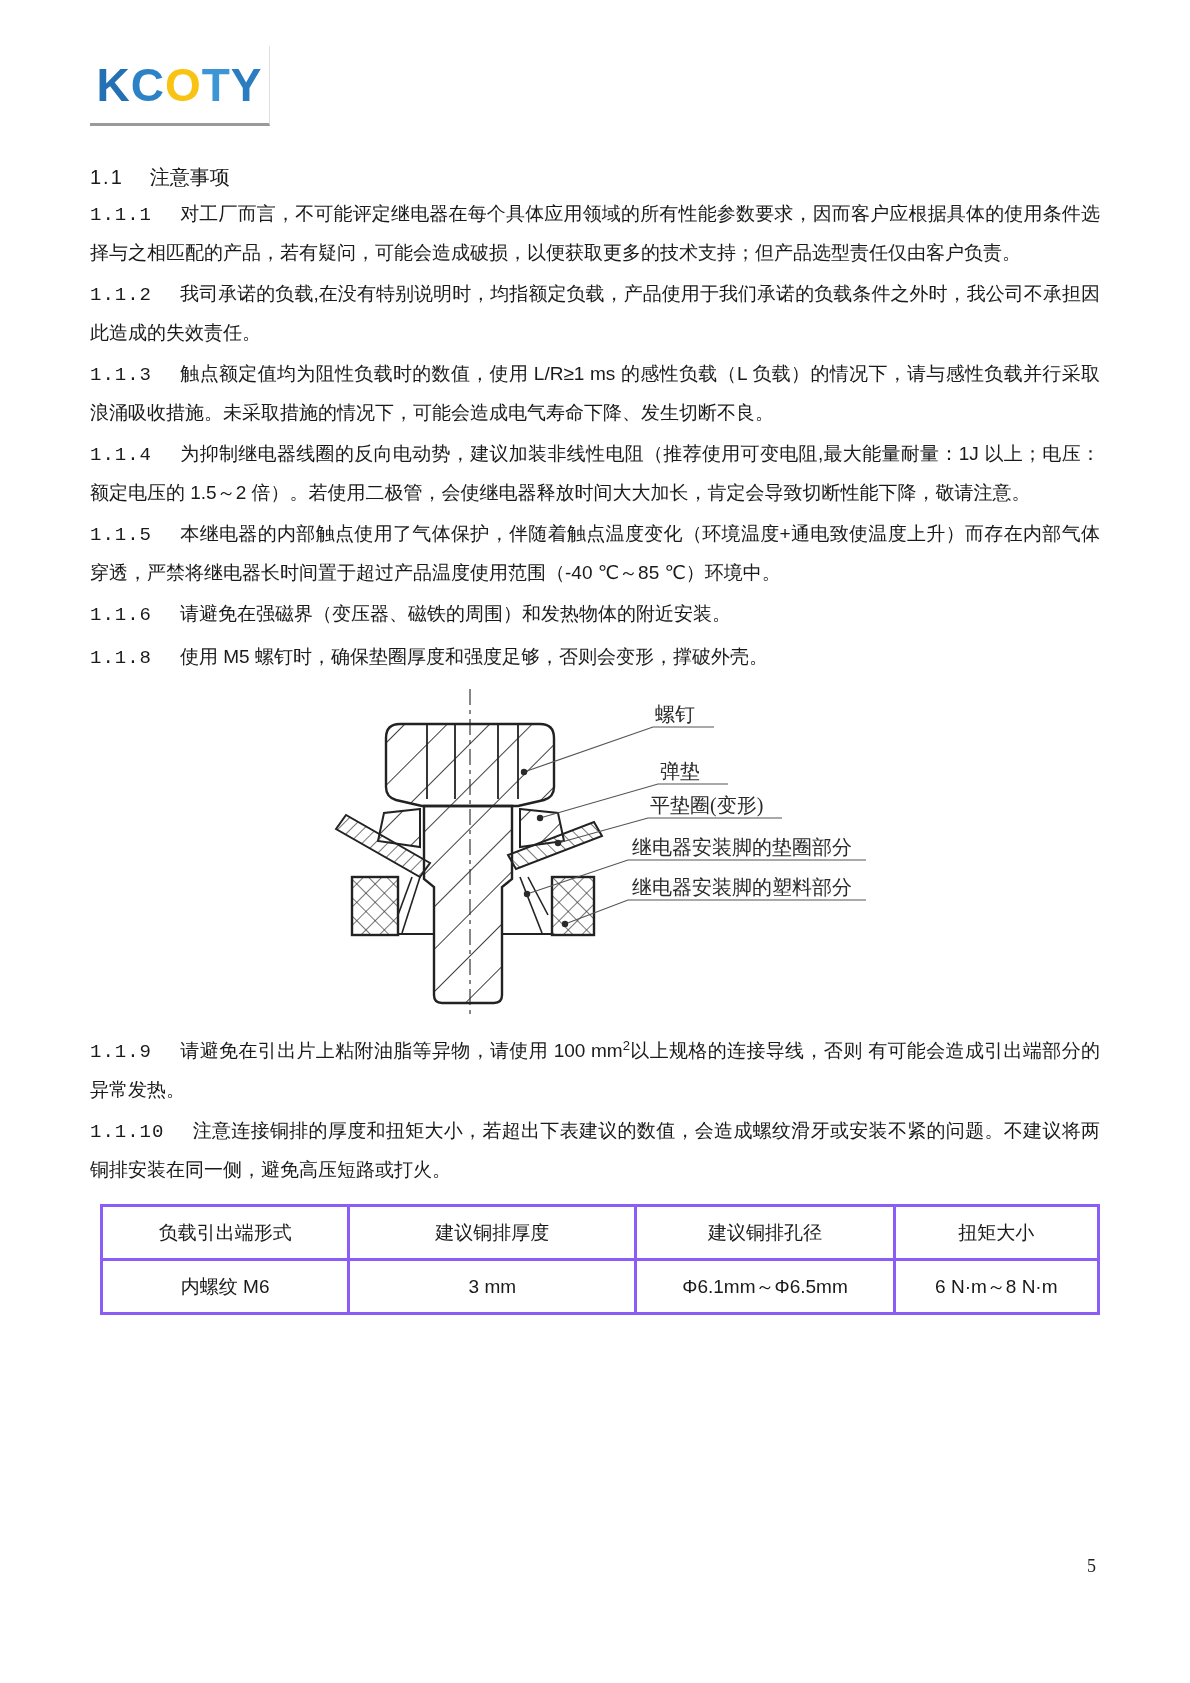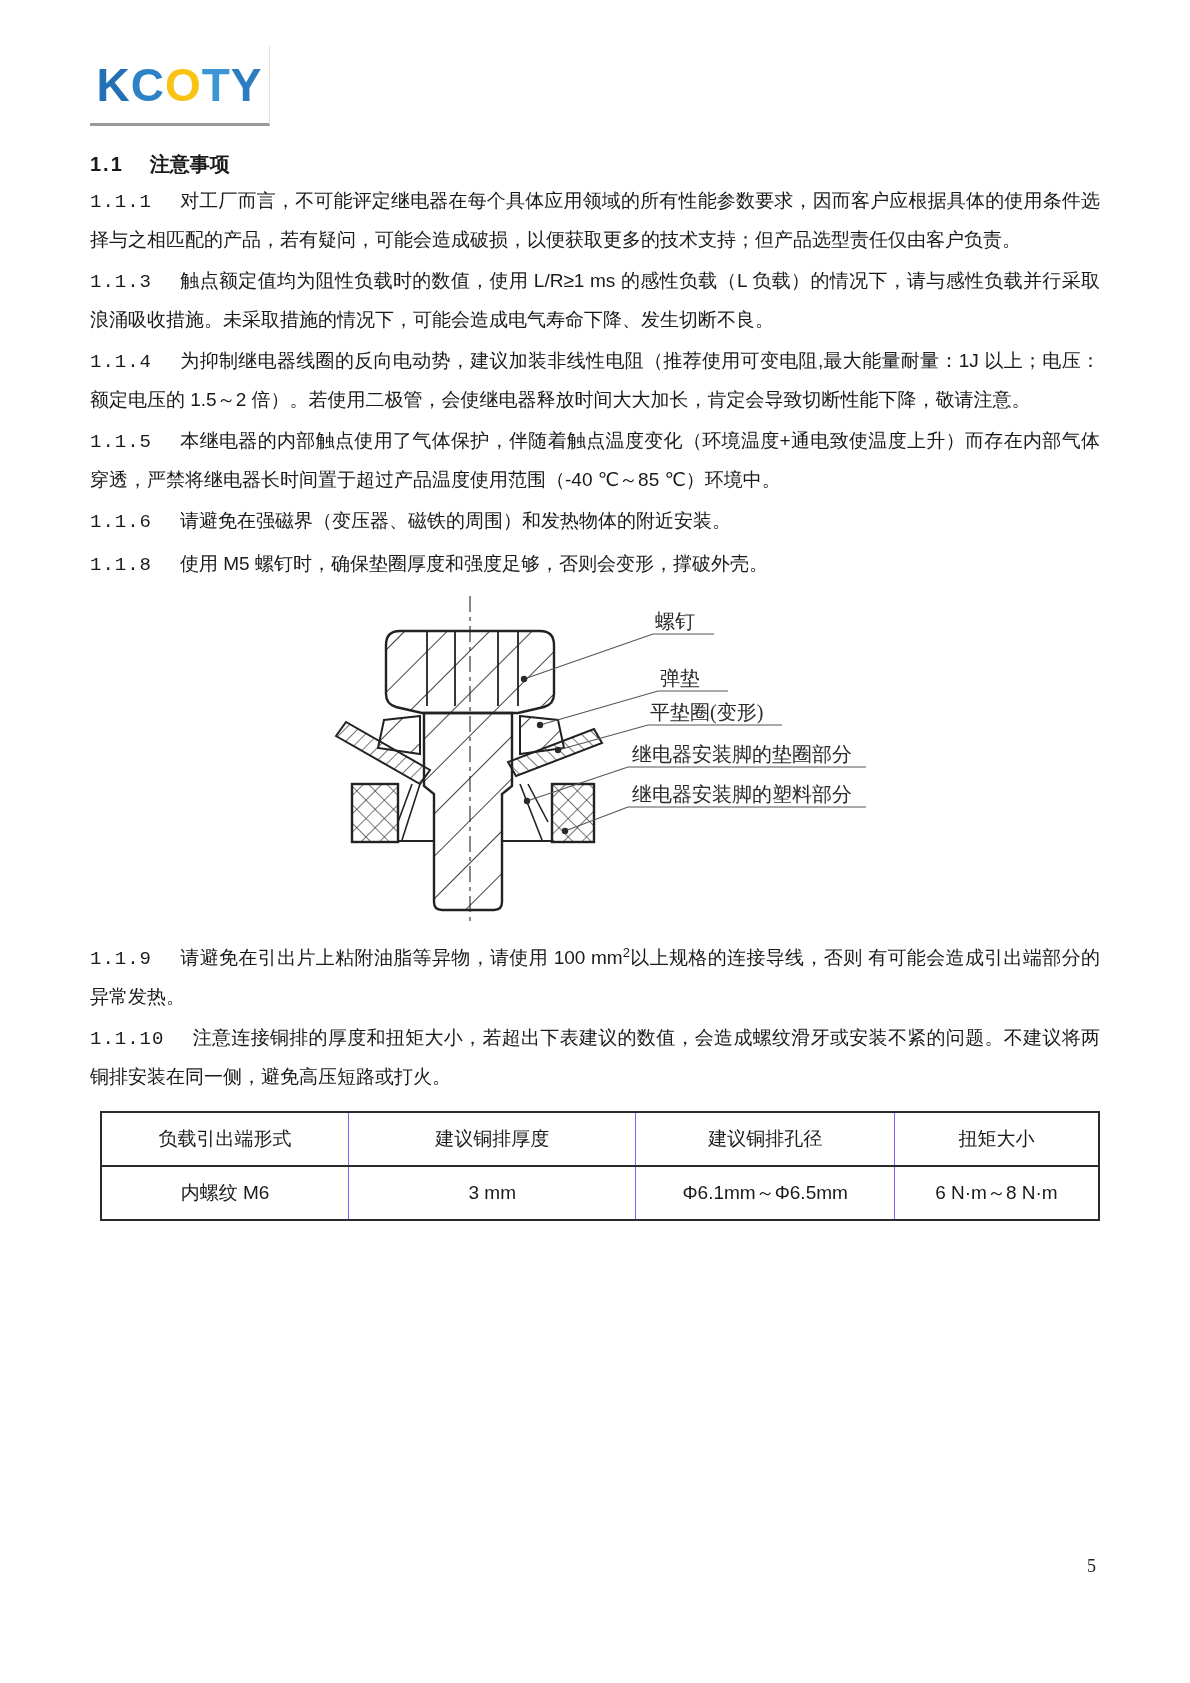--- a/index.html
+++ b/index.html
@@ -26,36 +26,36 @@
     display:flex; align-items:center; justify-content:center;
     background:#fff;
     border-right:1px solid #e0e0e0;
     border-bottom:3px solid #9a9a9a;
     font-weight:bold; font-size:46px; letter-spacing:1px;
   }
   .logo span { display:inline-block; }
   .lg-k { color:#2470b4; } .lg-c { color:#2b82c6; } .lg-o { color:#f9c313; }
   .lg-t { color:#3c95d4; } .lg-y { color:#2b7cc0; }
   .doc-title { margin-top:15px; font-size:21px; font-weight:bold; }
-  .section-heading { margin-top:25px; font-size:20px;font-weight:bold; }
+  .section-heading { margin-top:38px; font-size:20px; }
   .section-heading .snum { margin-right:26px; letter-spacing:2px; }
   .para { font-size:19px; line-height:37px; margin:4px 0; text-align:justify; }
   .pnum { margin-right:28px; letter-spacing:1px; white-space:nowrap;font-family:Liberation Mono, monospace; }
   sup { font-size:13px; }
   .figure { margin:4px 0 6px 230px; width:560px; height:340px; }
   .figure svg text {
     font-family:"Liberation Serif","DejaVu Serif",serif;
     font-size:20px; fill:#2a2a2a;
   }
   .spec-table {
     border-collapse:collapse; width:1000px; margin:16px 0 0 10px;
     border:2px solid #2b2b2b; table-layout:fixed;
   }
   .spec-table th, .spec-table td {
-    border:1px solid #8b5cf6; height:54px; text-align:center;
+    border:3px solid #8b5cf6; height:54px; text-align:center;
     font-size:19px; font-weight:normal; padding:0 4px;
   }
   .spec-table th { border-bottom:2px solid #2b2b2b; }
   .col1{width:24.8%;} .col2{width:28.8%;} .col3{width:25.9%;} .col4{width:20.5%;border-radius:12px;}
   .page-number {
     position:absolute; z-index:1; top:1556px; right:94px;
     font-family:"Liberation Serif","DejaVu Serif",serif; font-size:18px; color:#222;
   }
 </style>
 </head>
@@ -77,20 +77,21 @@
         <span class="lg-t">T</span>
         <span class="lg-y">Y</span>
     </div>
 
 
     <div class="section-heading">
       <span class="snum">1.1</span><span>注意事项</span>
     </div>
 
     <p class="para"><span class="pnum">1.1.1</span><span>对工厂而言，不可能评定继电器在每个具体应用领域的所有性能参数要求，因而客户应根据具体的使用条件选择与之相匹配的产品，若有疑问，可能会造成破损，以便获取更多的技术支持；但产品选型责任仅由客户负责。</span></p>
+    <p class="para"><span class="pnum">1.1.2</span><span>我司承诺的负载,在没有特别说明时，均指额定负载，产品使用于我们承诺的负载条件之外时，我公司不承担因此造成的失效责任。</span></p>
     <p class="para"><span class="pnum">1.1.3</span><span>触点额定值均为阻性负载时的数值，使用 L/R≥1 ms 的感性负载（L 负载）的情况下，请与感性负载并行采取浪涌吸收措施。未采取措施的情况下，可能会造成电气寿命下降、发生切断不良。</span></p>
     <p class="para"><span class="pnum">1.1.4</span><span>为抑制继电器线圈的反向电动势，建议加装非线性电阻（推荐使用可变电阻,最大能量耐量：1J 以上；电压：额定电压的 1.5～2 倍）。若使用二极管，会使继电器释放时间大大加长，肯定会导致切断性能下降，敬请注意。</span></p>
     <p class="para"><span class="pnum">1.1.5</span><span>本继电器的内部触点使用了气体保护，伴随着触点温度变化（环境温度+通电致使温度上升）而存在内部气体穿透，严禁将继电器长时间置于超过产品温度使用范围（-40 ℃～85 ℃）环境中。</span></p>
     <p class="para"><span class="pnum">1.1.6</span><span>请避免在强磁界（变压器、磁铁的周围）和发热物体的附近安装。</span></p>
     <p class="para"><span class="pnum">1.1.8</span><span>使用 M5 螺钉时，确保垫圈厚度和强度足够，否则会变形，撑破外壳。</span></p>
 
     <div class="figure">
       <svg viewBox="0 0 560 340" width="560" height="340">
         <defs>
           <pattern id="pw" patternUnits="userSpaceOnUse" width="30" height="30" patternTransform="rotate(45)">

